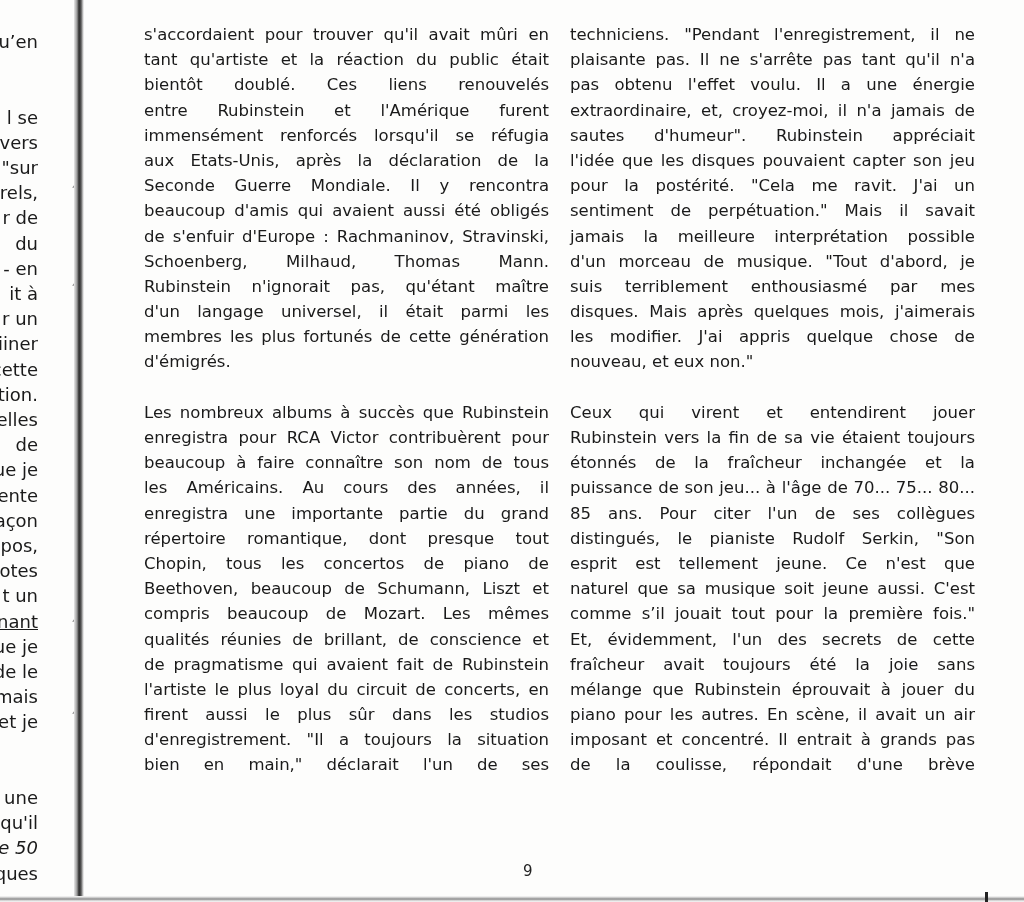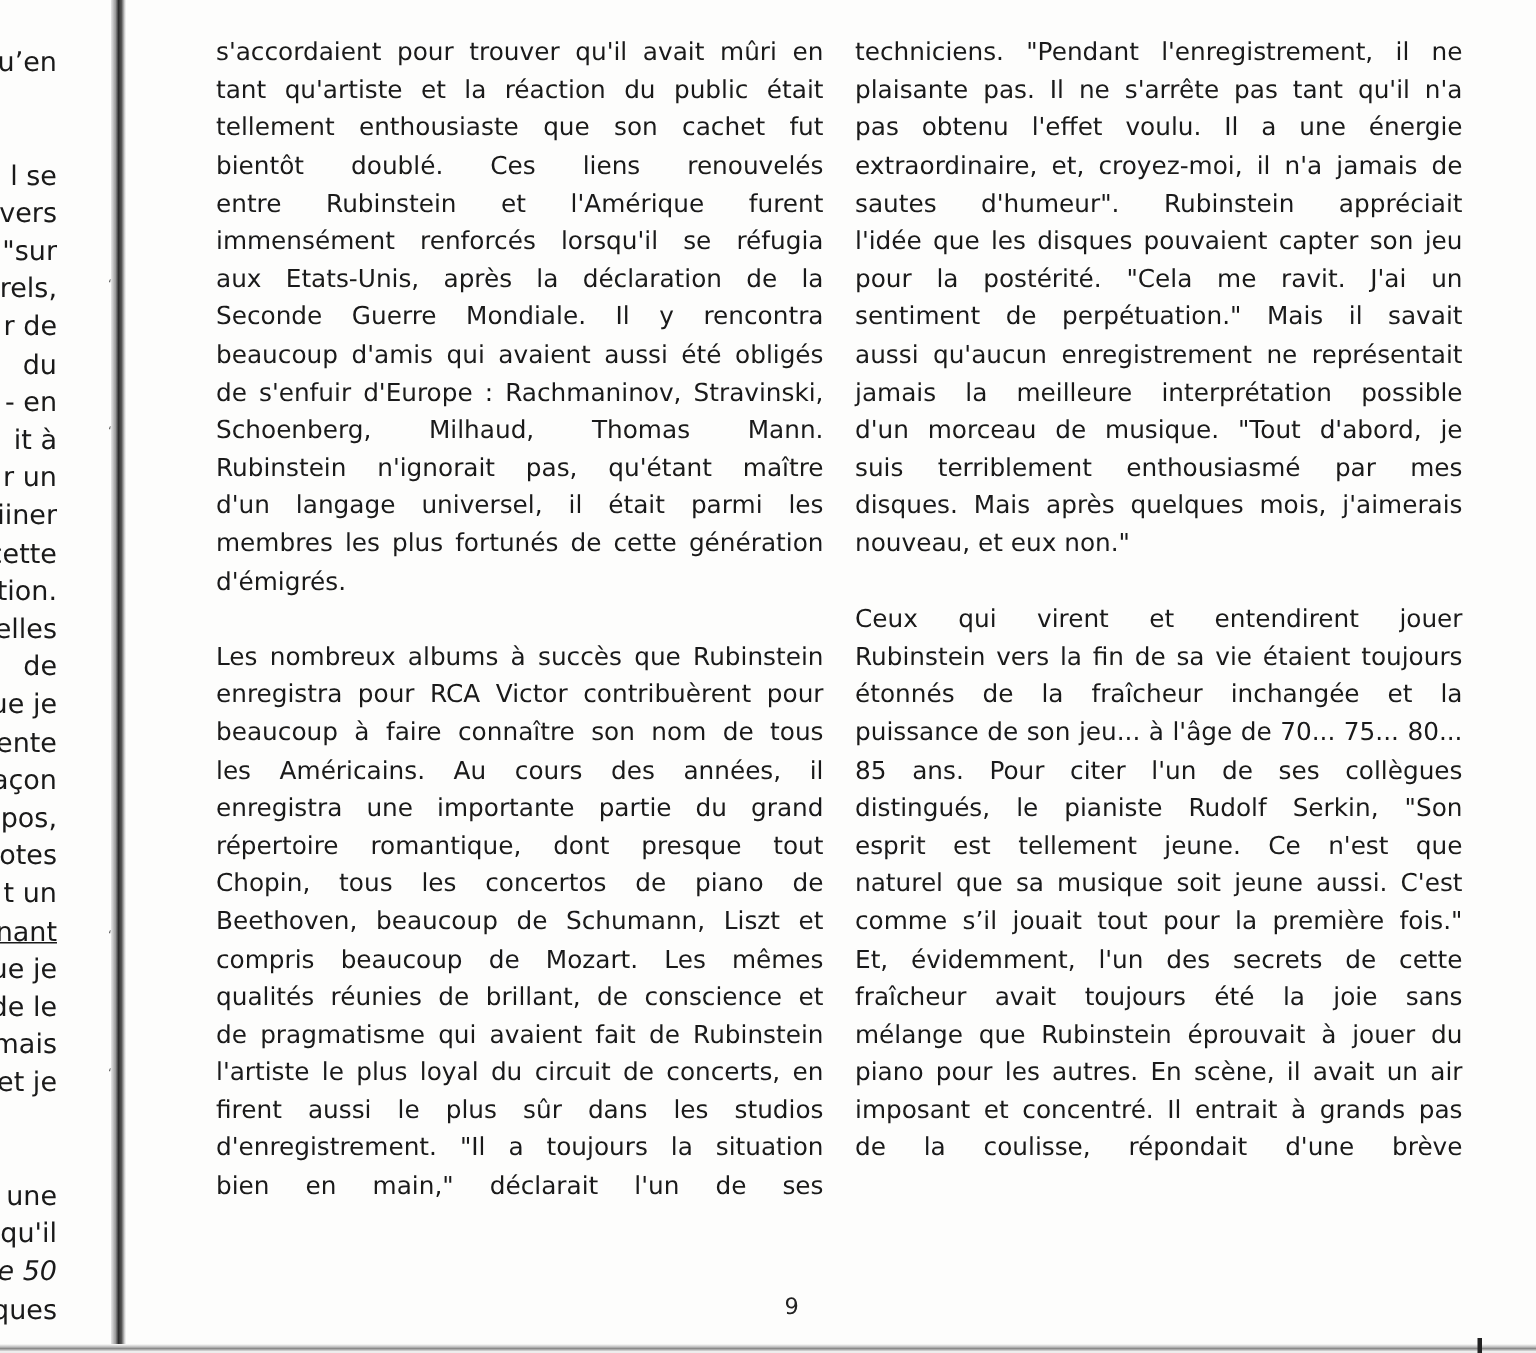--- a/index.html
+++ b/index.html
@@ -89,21 +89,20 @@
 <div class="spine"></div>
 <span class="spine-mark" style="top:186px;">ʻ</span>
 <span class="spine-mark" style="top:284px;">ʻ</span>
 <span class="spine-mark" style="top:620px;">ʻ</span>
 <span class="spine-mark" style="top:712px;">ʻ</span>
 
 <div class="column col1" id="col-0">
     <div>
       <span class="line">s'accordaient pour trouver qu'il avait mûri en</span>
       <span class="line">tant qu'artiste et la réaction du public était</span>
-      <span class="line">tellement enthousiaste que son cachet fut</span>
       <span class="line">bientôt doublé. Ces liens renouvelés</span>
       <span class="line">entre Rubinstein et l'Amérique furent</span>
       <span class="line">immensément renforcés lorsqu'il se réfugia</span>
       <span class="line">aux Etats-Unis, après la déclaration de la</span>
       <span class="line">Seconde Guerre Mondiale. Il y rencontra</span>
       <span class="line">beaucoup d'amis qui avaient aussi été obligés</span>
       <span class="line">de s'enfuir d'Europe : Rachmaninov, Stravinski,</span>
       <span class="line">Schoenberg, Milhaud, Thomas Mann.</span>
       <span class="line">Rubinstein n'ignorait pas, qu'étant maître</span>
       <span class="line">d'un langage universel, il était parmi les</span>
@@ -132,25 +131,25 @@
 <div class="column col2" id="col-1">
     <div>
       <span class="line">techniciens. "Pendant l'enregistrement, il ne</span>
       <span class="line">plaisante pas. Il ne s'arrête pas tant qu'il n'a</span>
       <span class="line">pas obtenu l'effet voulu. Il a une énergie</span>
       <span class="line">extraordinaire, et, croyez-moi, il n'a jamais de</span>
       <span class="line">sautes d'humeur".  Rubinstein appréciait</span>
       <span class="line">l'idée que les disques pouvaient capter son jeu</span>
       <span class="line">pour la postérité. "Cela me ravit. J'ai un</span>
       <span class="line">sentiment de perpétuation." Mais il savait</span>
-      <span class="line">aussi qu'aucun enregistrement ne représentait</span>
       <span class="line">jamais la meilleure interprétation possible</span>
       <span class="line">d'un morceau de musique. "Tout d'abord, je</span>
       <span class="line">suis terriblement enthousiasmé par mes</span>
       <span class="line">disques. Mais après quelques mois, j'aimerais</span>
+      <span class="line">les modifier. J'ai appris quelque chose de</span>
       <span class="line last">nouveau, et eux non."</span>
     </div>
     <div class="gap"></div>
     <div>
       <span class="line">Ceux qui virent et entendirent jouer</span>
       <span class="line">Rubinstein vers la fin de sa vie étaient toujours</span>
       <span class="line">étonnés de la fraîcheur inchangée et la</span>
       <span class="line">puissance de son jeu... à l'âge de 70... 75... 80...</span>
       <span class="line">85 ans. Pour citer l'un de ses collègues</span>
       <span class="line">distingués, le pianiste Rudolf Serkin, "Son</span>

